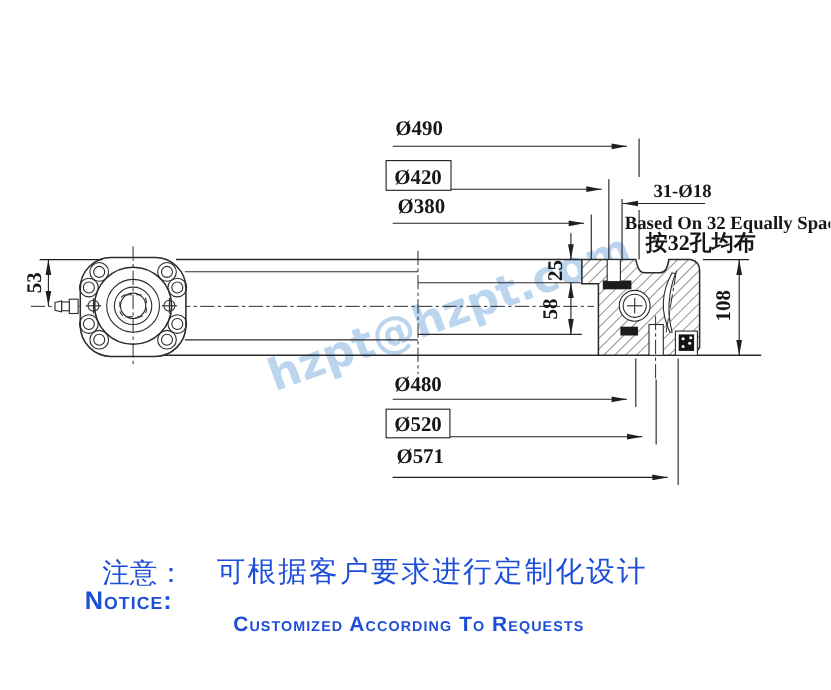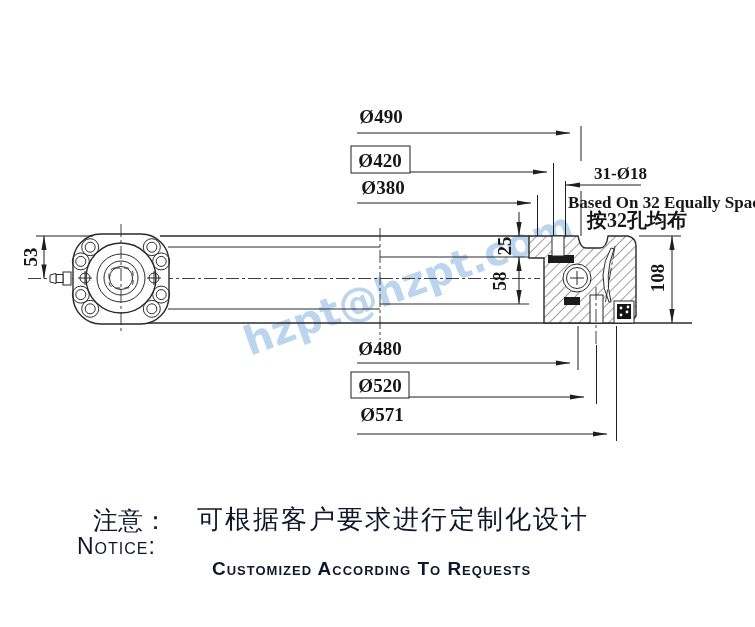--- a/index.html
+++ b/index.html
@@ -8,24 +8,24 @@
   svg{position:absolute;left:0;top:0;}
   .ln{stroke:#2b2b2b;stroke-width:1.4;fill:none;}
   .thin{stroke:#2b2b2b;stroke-width:1;fill:none;}
   .dim{stroke:#1f1f1f;stroke-width:1;fill:none;}
   .cl{stroke:#2b2b2b;stroke-width:0.9;fill:none;stroke-dasharray:13 3 3 3;}
   .dash{stroke:#2b2b2b;stroke-width:1;fill:none;stroke-dasharray:5 4;}
   .white{fill:#ffffff;}
   text.dimtxt{font-family:"Liberation Serif",serif;font-weight:bold;font-size:19px;fill:#161616;}
   text.note{font-family:"Liberation Serif",serif;font-weight:bold;fill:#161616;}
   text.wm{font-family:"DejaVu Sans",sans-serif;font-weight:bold;font-size:40px;fill:#a9cbe9;opacity:.8;}
-  .notice-row{position:absolute;color:#0f172a;white-space:nowrap;}
+  .notice-row{position:absolute;color:#1d4ed8;white-space:nowrap;}
   .cn-label{left:93px;top:504px;font-size:25px;}
   .cn-text{left:197px;top:502px;font-size:26px;letter-spacing:2px;}
-  .en-label{left:77px;top:533px;font-size:23px;font-weight:normal;font-variant:small-caps;letter-spacing:1px;}
+  .en-label{left:77px;top:533px;font-size:23px;font-weight:bold;font-variant:small-caps;letter-spacing:1px;}
   .en-text{left:212px;top:536px;font-size:19px;font-weight:bold;font-variant:small-caps;letter-spacing:1px;margin-top:22px;}
 </style>
 </head>
 <body>
 
 <div id="stage">
 <svg width="755" height="627" viewBox="0 0 755 627">
   <defs>
     <marker id="arrE" markerUnits="userSpaceOnUse" markerWidth="16" markerHeight="8" refX="15" refY="4" orient="auto">
       <path d="M15,4 L1,1.4 L1,6.6 Z" fill="#1f1f1f"></path>

